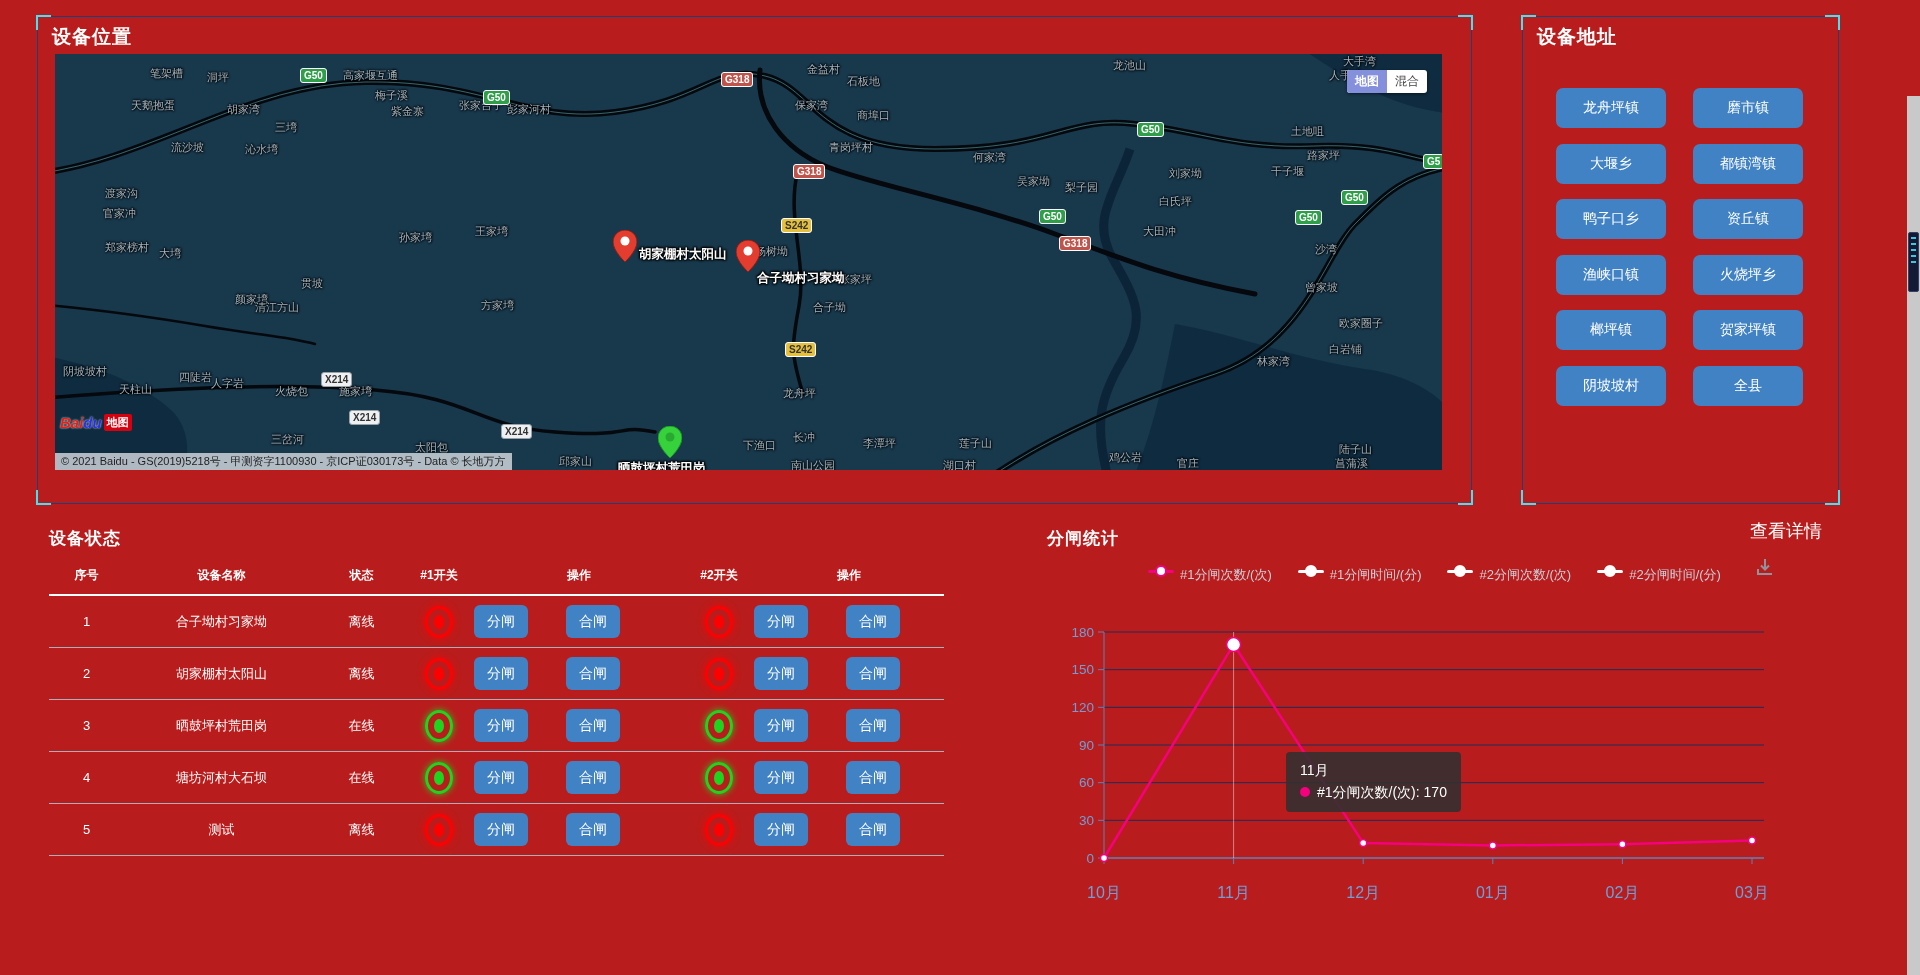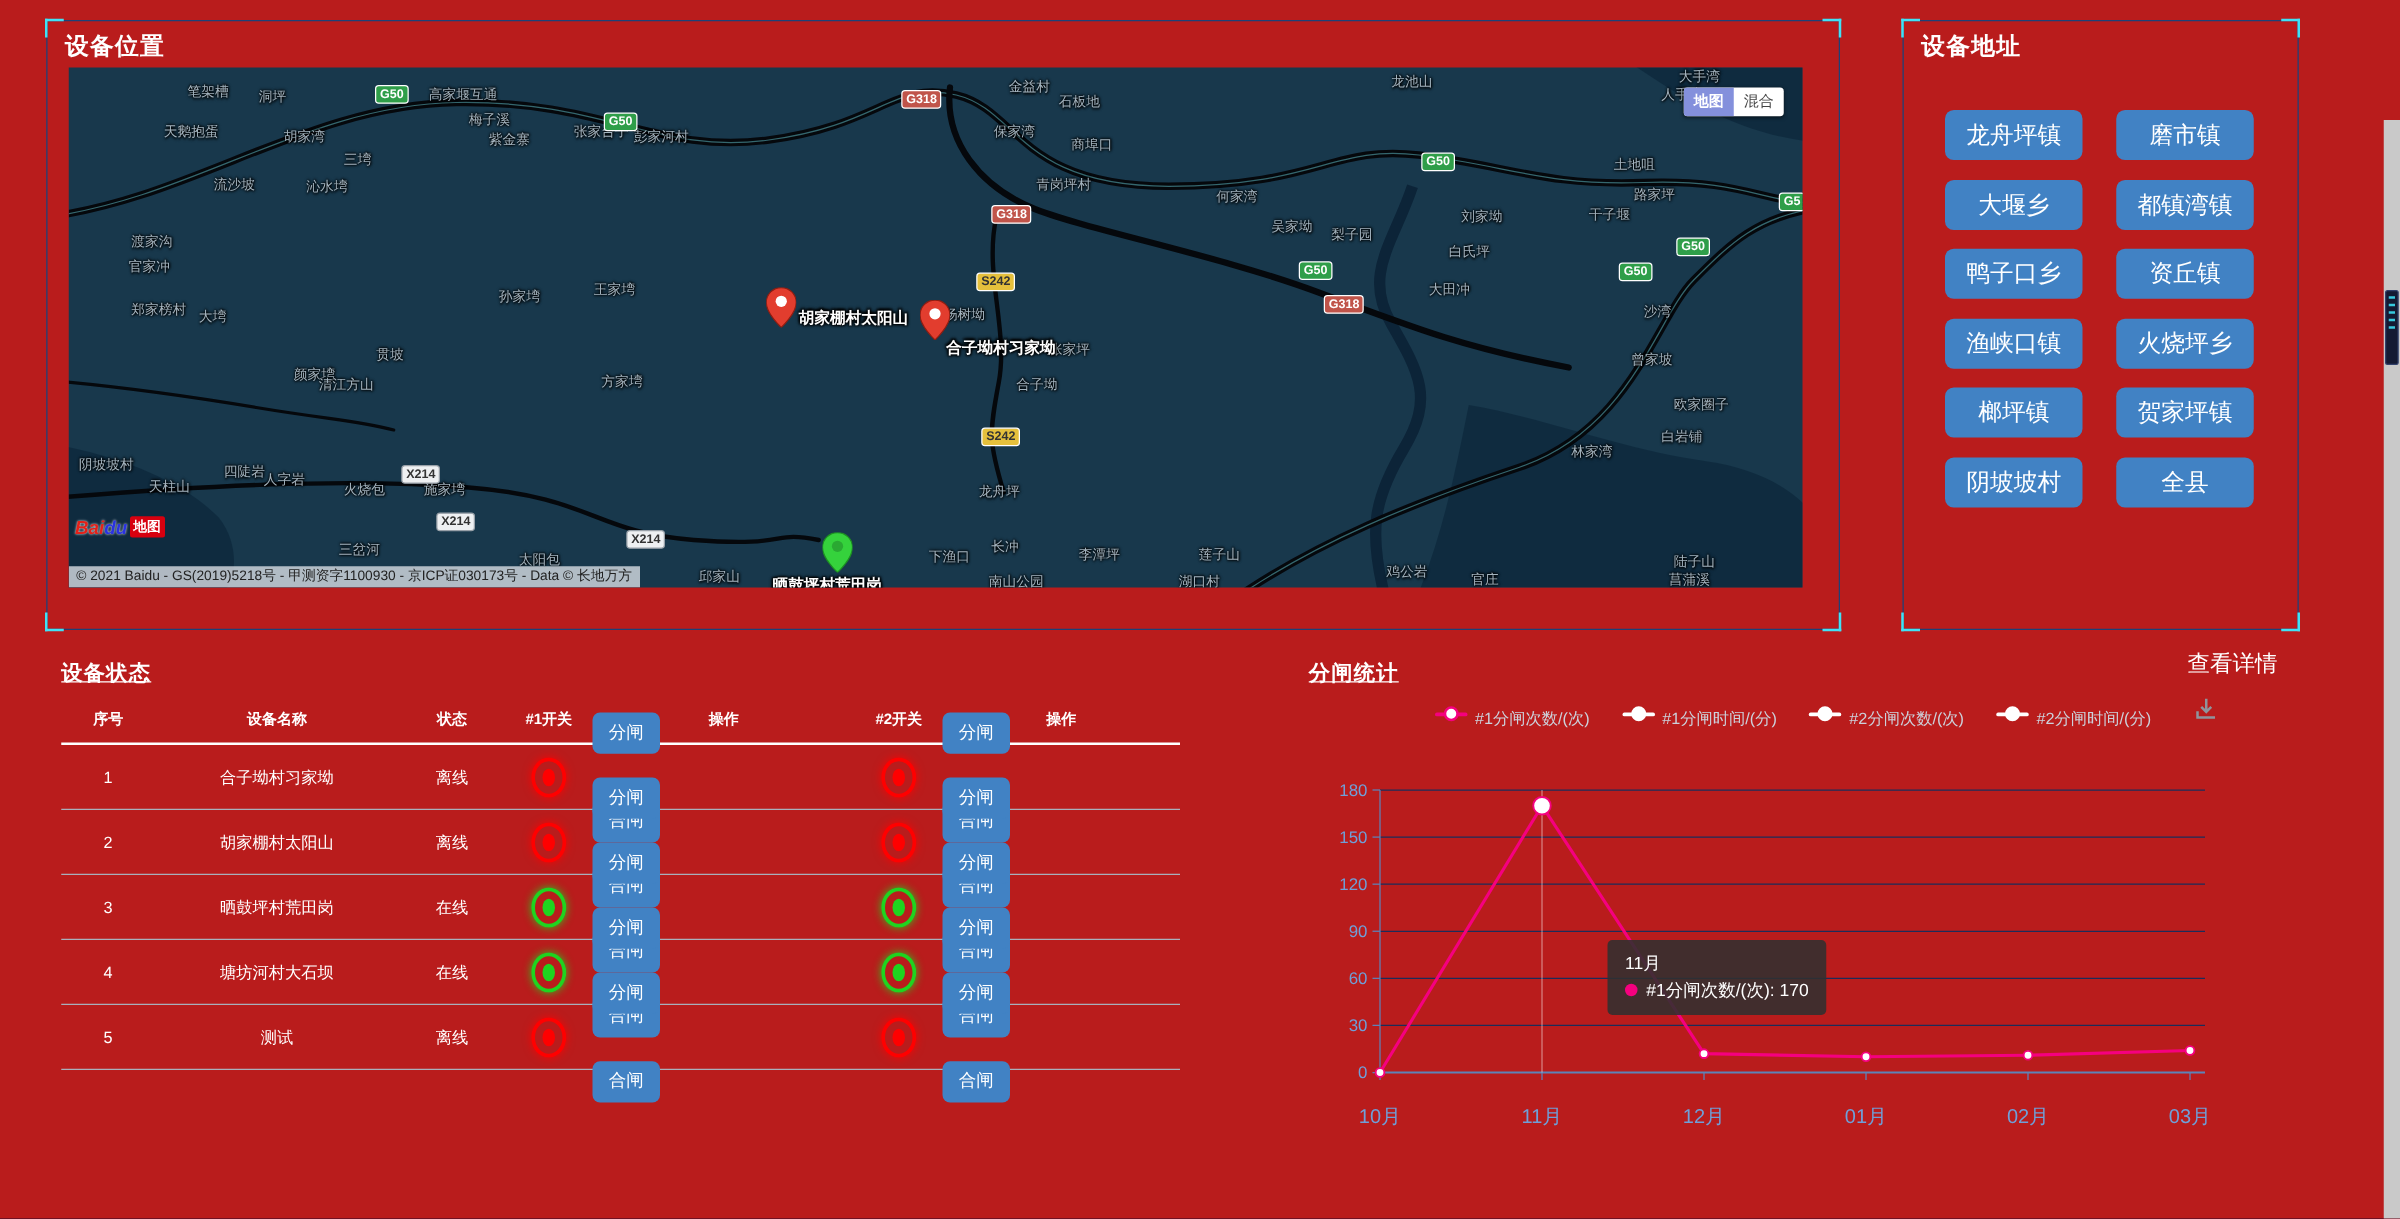--- a/index.html
+++ b/index.html
@@ -36,38 +36,38 @@
   .baidu-logo{position:absolute;left:5px;bottom:39px;z-index:7;font-size:15px;font-weight:bold;font-style:italic;}
   .bd-bai{color:#e32119;text-shadow:0 0 2px #fff;}
   .bd-du{color:#2932e1;text-shadow:0 0 2px #fff;}
   .bd-tag{display:inline-block;background:#d7000f;color:#fff;font-size:11px;font-style:normal;font-weight:bold;
     padding:1px 3px;border-radius:2px;margin-left:2px;vertical-align:2px;}
   .map-copy{position:absolute;left:0;bottom:0;height:17px;line-height:17px;background:rgba(216,221,227,.8);
     color:#222;font-size:11px;padding:0 6px;white-space:nowrap;z-index:7;}
 
   
   .addr-grid{position:absolute;left:33px;top:71px;display:grid;grid-template-columns:110px 110px;gap:15.5px 27px;}
-  .addr-btn{height:40px;background:#4182c4;border-radius:7px;color:#fff;font-size:19px;display:flex;
+  .addr-btn{height:40px;background:#4182c4;border-radius:7px;color:#fff;font-size:14px;display:flex;
     align-items:center;justify-content:center;cursor:pointer;}
 
   
-  .sec-title{position:absolute;color:#fff;font-size:17px;font-weight:bold;letter-spacing:1px;text-decoration:underline;}
+  .sec-title{position:absolute;color:#fff;font-size:17px;font-weight:bold;letter-spacing:1px;}
 
   
   .table{position:absolute;left:49px;top:556px;width:895px;color:#fff;font-size:13px;}
   .trow{display:flex;align-items:center;height:51px;border-bottom:1px solid #a9afbb;}
   .thead{height:38px;border-bottom:2px solid #fff;font-weight:bold;font-size:12px;}
   .tcell{display:flex;align-items:center;justify-content:center;}
   .ind{width:22px;height:26px;border-radius:50%;border:3px solid;display:flex;align-items:center;justify-content:center;}
   .ind i{width:10px;height:14px;border-radius:50%;display:block;}
   .ind.red{border-color:#ff0000;box-shadow:0 0 7px rgba(255,0,0,.9);}
   .ind.red i{background:#ff0000;}
   .ind.green{border-color:#1fd41f;box-shadow:0 0 7px rgba(31,212,31,.9);}
   .ind.green i{background:#1fd41f;}
-  .op-pair{display:flex;gap:38px;justify-content:center;width:100%;flex-direction:column;}
+  .op-pair{display:flex;gap:38px;width:100%;}
   .op-btn{width:54px;height:33px;background:#4182c4;border:none;border-radius:6px;color:#fff;font-size:14px;cursor:pointer;
     font-family:inherit;}
 
   
   .view-details{position:absolute;left:1750px;top:519px;font-size:18px;color:#fff;cursor:pointer;}
   .dl-icon{position:absolute;left:1754px;top:556px;cursor:pointer;}
   .legend{position:absolute;left:1148px;top:566px;display:flex;gap:26px;align-items:center;font-size:13px;color:#ccd1db;}
   .lg-item{display:flex;align-items:flex-start;gap:6px;cursor:pointer;}
   .lg-mark{position:relative;width:26px;height:10px;}
   .lg-line{position:absolute;top:4px;left:0;width:26px;height:3px;border-radius:2px;}

